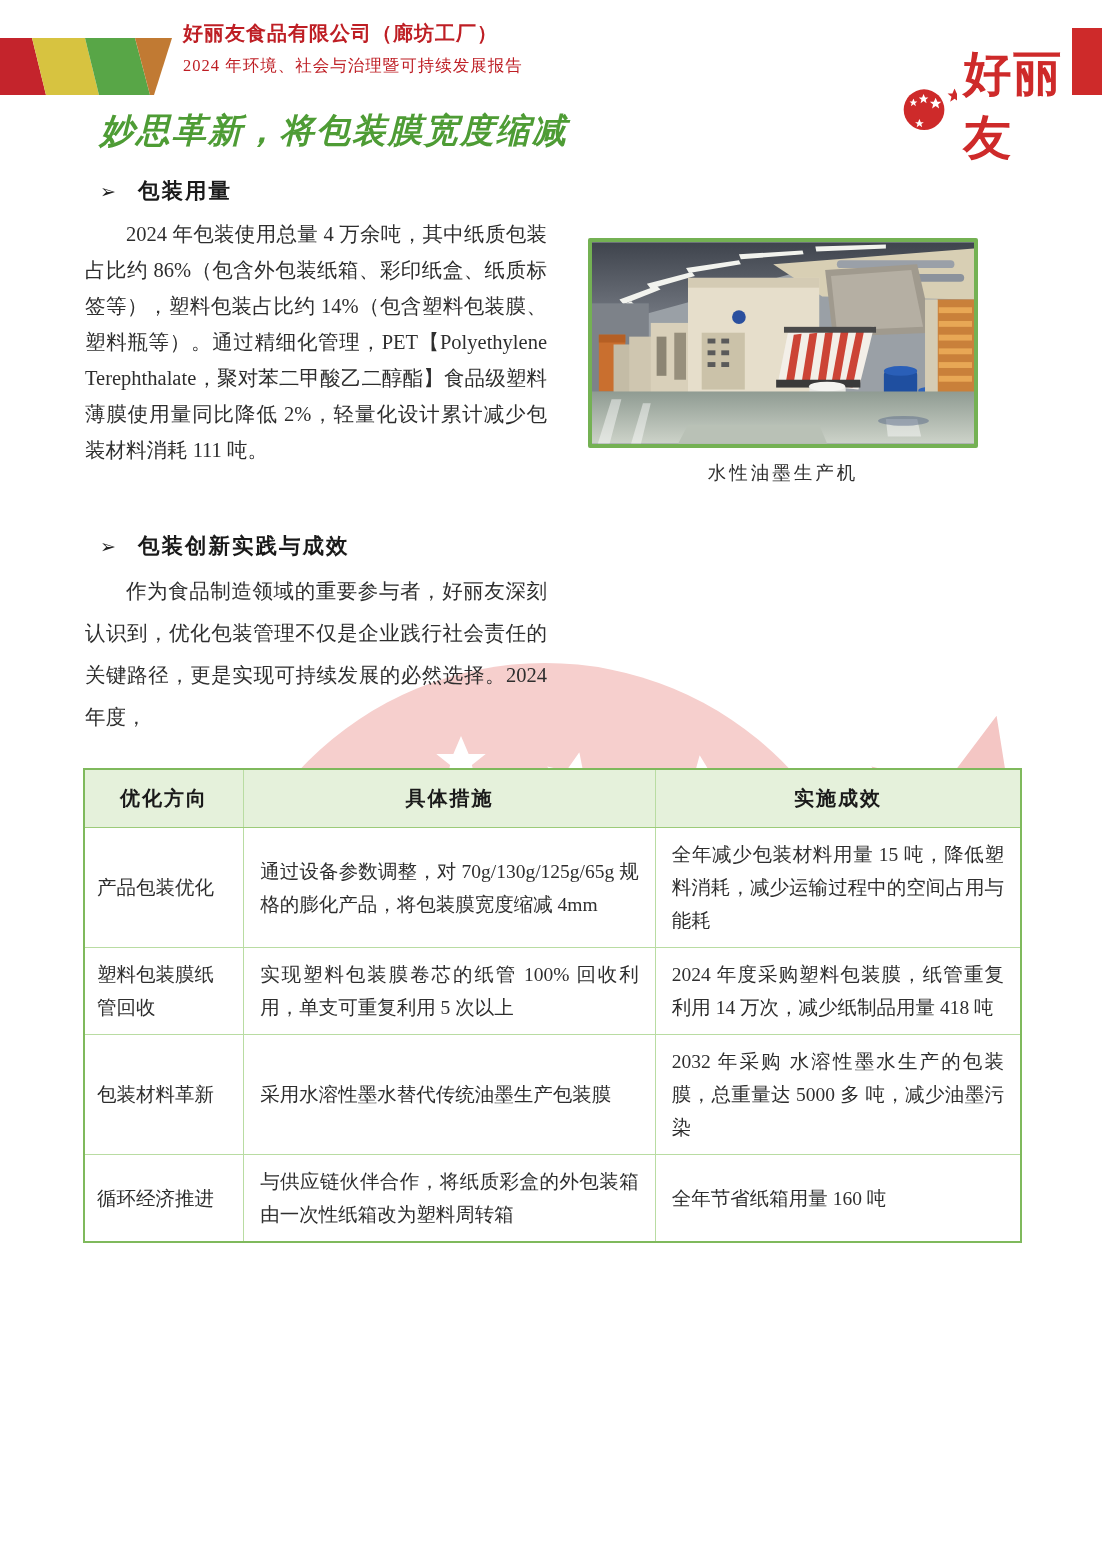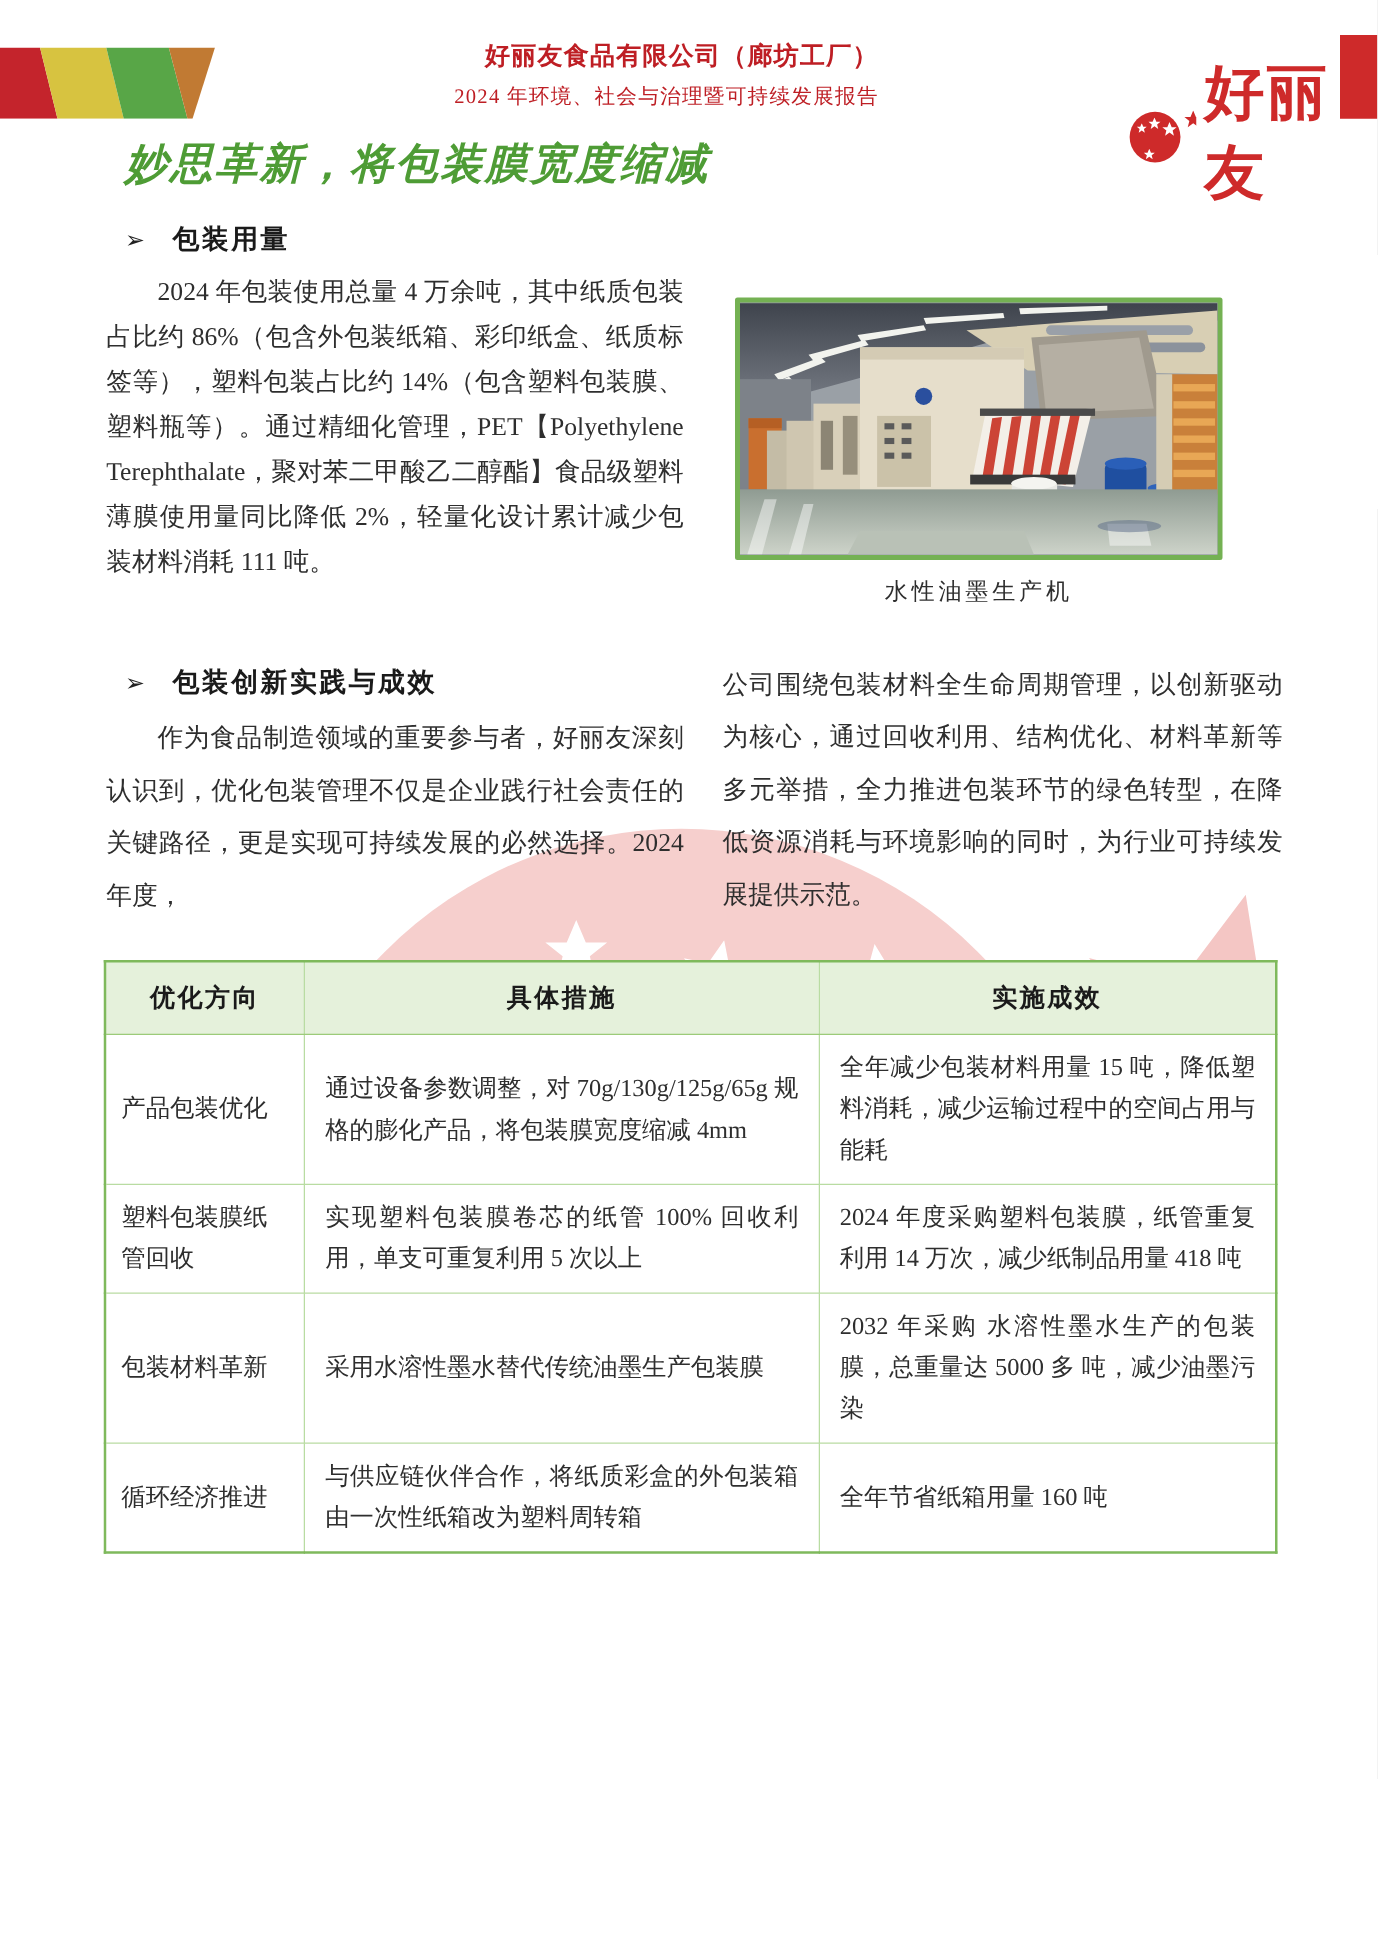--- a/index.html
+++ b/index.html
@@ -3,21 +3,21 @@
 <meta charset="utf-8">
 <style>
   html,body{margin:0;padding:0;background:#e9e9e9;}
   .page{
     position:relative;width:1102px;height:1559px;margin:0 auto;
     background:#ffffff;overflow:hidden;
     font-family:"Liberation Serif","DejaVu Serif",serif;color:#333;
   }
   .abs{position:absolute;z-index:2;}
   
-  .hdr-text{left:183px;top:31px;width:520px;text-align:right;}
+  .hdr-text{left:183px;top:20px;width:520px;}
   .hdr-company{font-size:20px;font-weight:bold;color:#BE1E24;letter-spacing:1px;}
   .hdr-report{font-size:16.5px;color:#BE1E24;margin-top:8px;letter-spacing:1px;}
   .hdr-bar{left:1072px;top:28px;width:30px;height:67px;background:#CE2A2A;}
   .logo-wrap{left:900px;top:42px;display:flex;align-items:center;gap:6px;}
   .logo-text{font-size:48px;font-weight:bold;color:#CE2A2A;font-family:"Liberation Sans",sans-serif;letter-spacing:2px;}
   
   .page-title{left:100px;top:108px;width:900px;font-size:34px;font-style:italic;font-weight:600;color:#4E9C35;letter-spacing:2px;}
   
   .sec-head{display:flex;align-items:baseline;gap:22px;}
   .sec-head .arrow{font-size:19px;color:#222;font-family:"DejaVu Sans",sans-serif;}
@@ -203,21 +203,20 @@
     <g fill="#ffffff">
       <use href="#star" width="52" height="52" transform="translate(190,168)"></use>
       <use href="#star" width="60" height="60" transform="translate(305,178) rotate(12)"></use>
       <use href="#star" width="70" height="70" transform="translate(420,192) rotate(-8)"></use>
     </g>
     <use href="#star" width="230" height="230" transform="translate(640,120) rotate(14)" fill="#F4C6C4"></use>
     <use href="#star" width="130" height="130" transform="translate(770,185) rotate(-10)" fill="#F6CFCD"></use>
   </svg>
 
   <div class="abs para p2l">作为食品制造领域的重要参与者，好丽友深刻认识到，优化包装管理不仅是企业践行社会责任的关键路径，更是实现可持续发展的必然选择。2024 年度，</div>
-  <div class="abs para p2r">公司围绕包装材料全生命周期管理，以创新驱动为核心，通过回收利用、结构优化、材料革新等多元举措，全力推进包装环节的绿色转型，在降低资源消耗与环境影响的同时，为行业可持续发展提供示范。</div>
 
 
   <table class="abs tbl">
     <thead>
       <tr>
         <th>优化方向</th>
         <th>具体措施</th>
         <th>实施成效</th>
       </tr>
     </thead>

